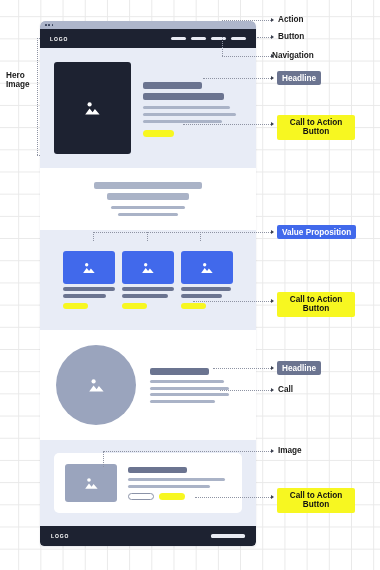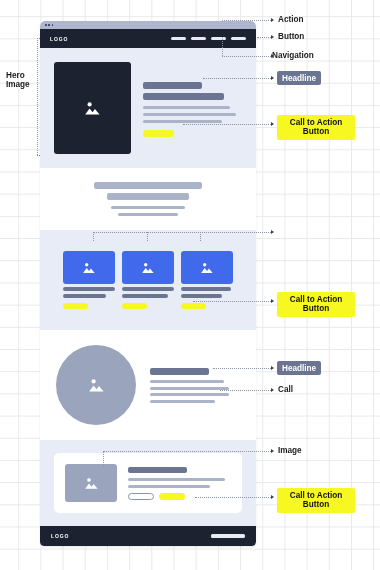--- a/index.html
+++ b/index.html
@@ -294,20 +294,21 @@
   <div class="ann badge badge-yellow" style="left:277px;top:115px;width:68px;">
     <div>Call to Action</div>
     <div>Button</div>
   </div>
 
   <div class="dot-v" style="left:93px;top:232px;height:9px;"></div>
   <div class="dot-v" style="left:147px;top:232px;height:9px;"></div>
   <div class="dot-v" style="left:200px;top:232px;height:9px;"></div>
   <div class="dot-h" style="left:93px;top:232px;width:178px;"></div>
   <div class="arrow" style="left:271px;top:230px;"></div>
+  <div class="ann badge badge-blue" style="left:277px;top:225px;">Value Proposition</div>
 
   <div class="dot-h" style="left:193px;top:301px;width:78px;"></div>
   <div class="arrow" style="left:271px;top:299px;"></div>
   <div class="ann badge badge-yellow" style="left:277px;top:292px;width:68px;">
     <div>Call to Action</div>
     <div>Button</div>
   </div>
 
   <div class="dot-h" style="left:213px;top:368px;width:58px;"></div>
   <div class="arrow" style="left:271px;top:366px;"></div>

